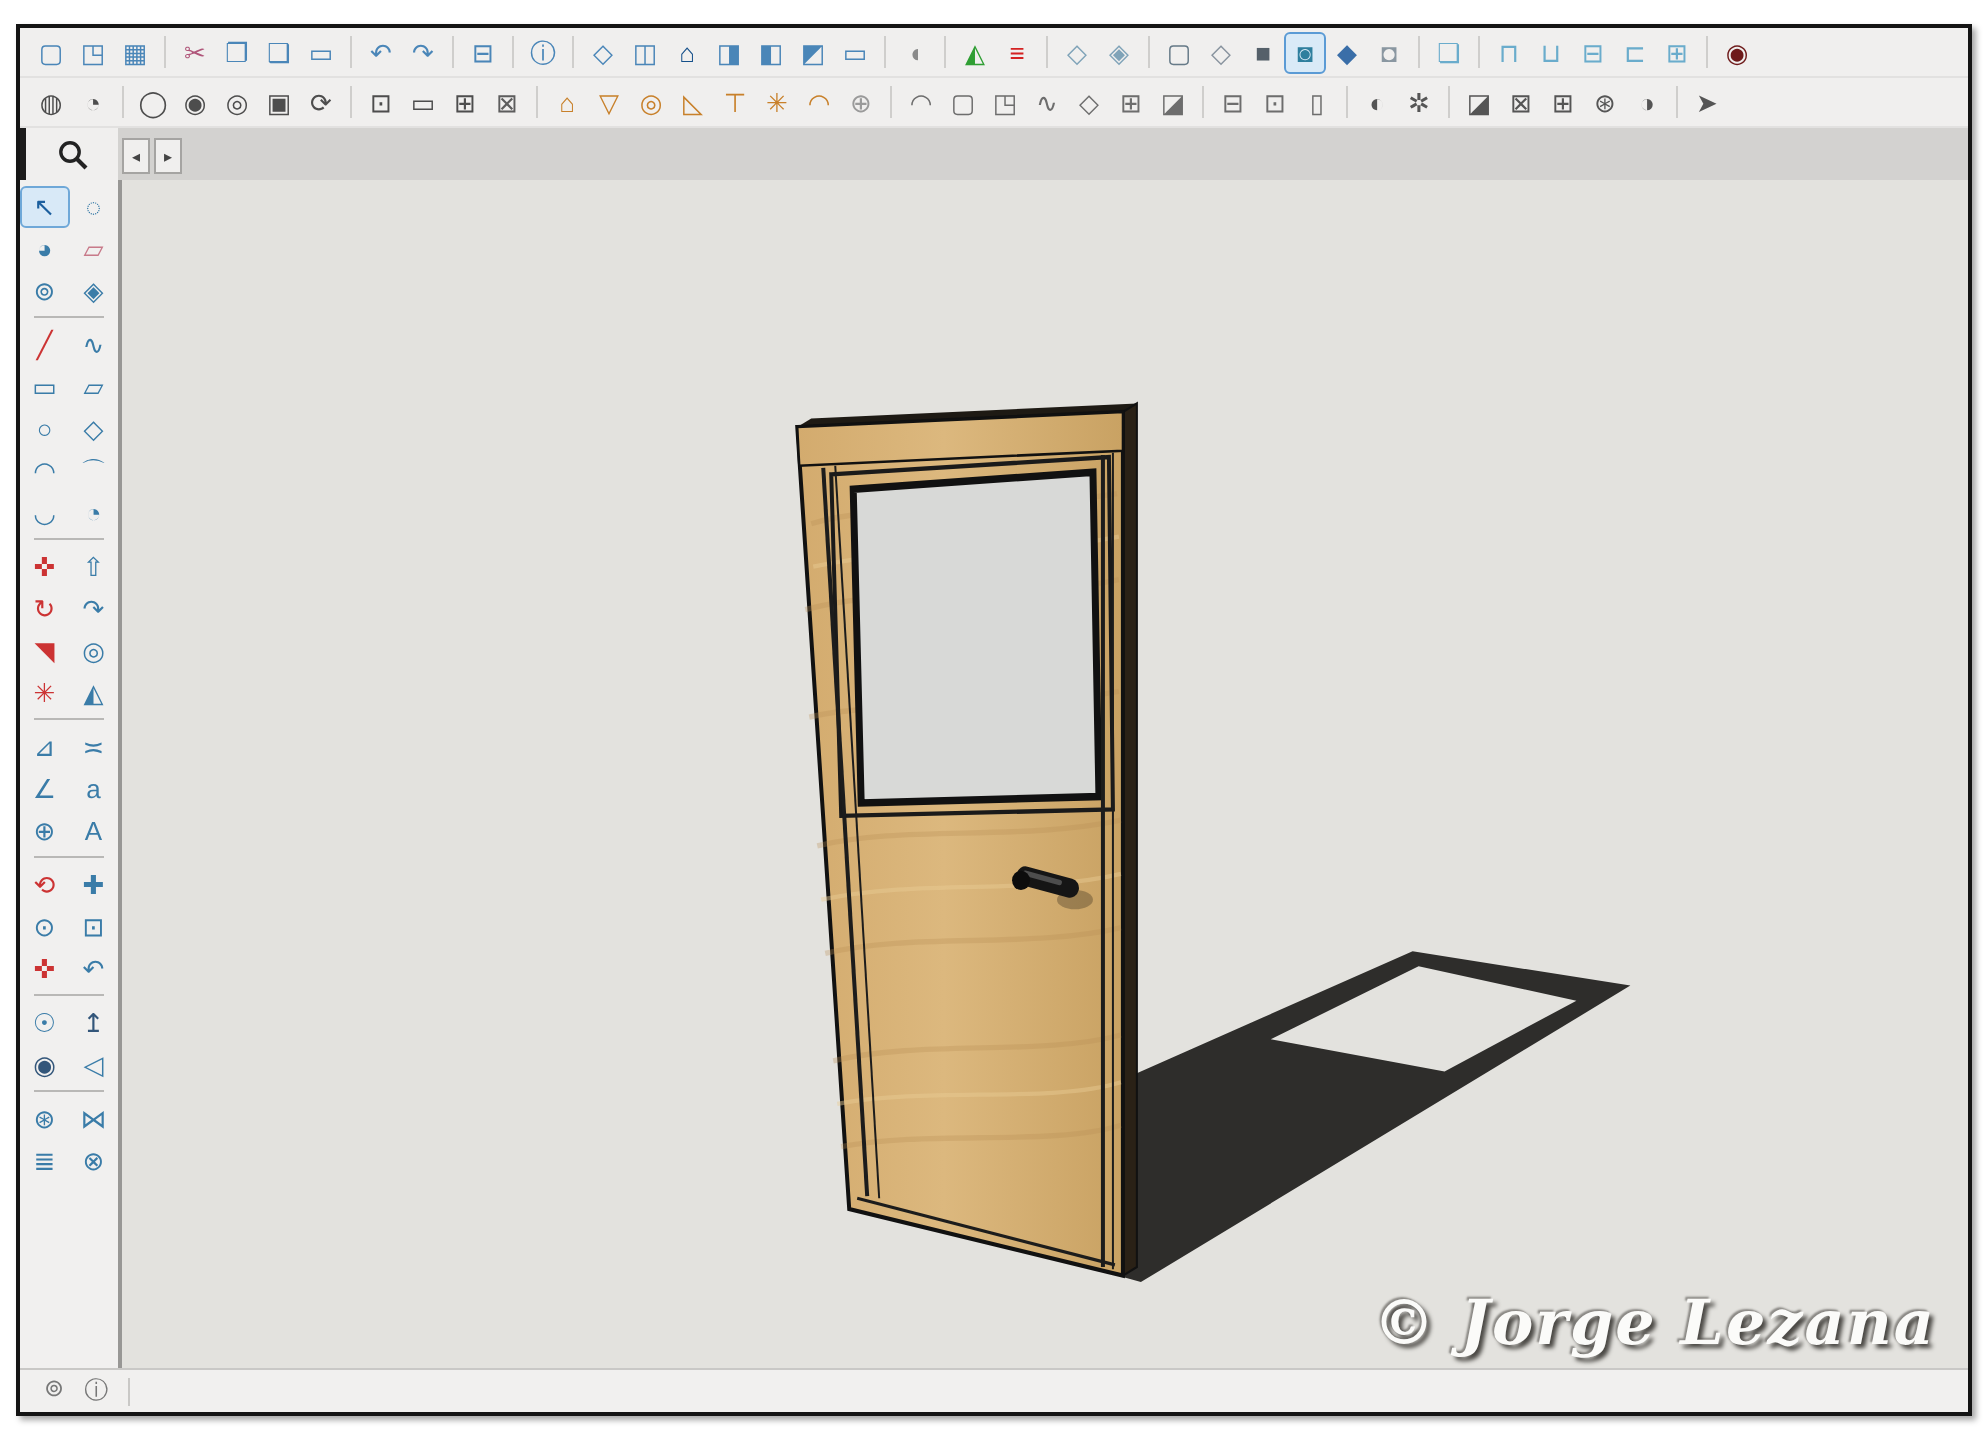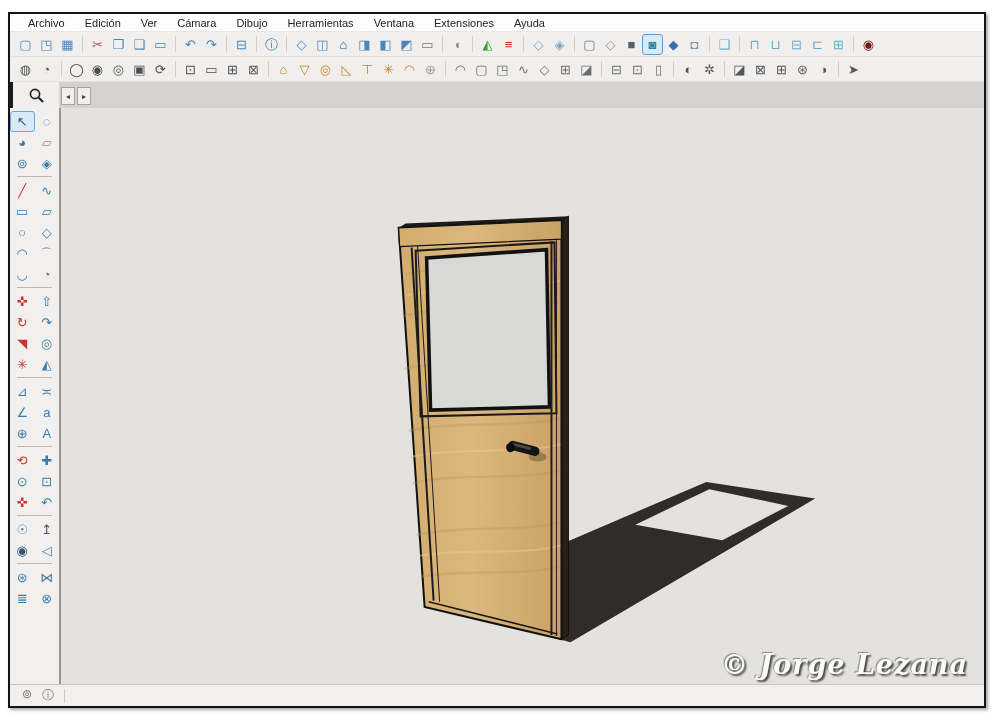--- a/index.html
+++ b/index.html
@@ -38,47 +38,36 @@
   .pal-i { height: 21px; display: flex; align-items: center; justify-content: center; font-size: 13px; line-height: 1; color: #3a7ca8; cursor: default; }
   .pal-i.selected { background: #d8e9f7; border: 1px solid #6fa8d8; border-radius: 3px; }
   .lt-sep { grid-column: 1 / span 2; height: 6px; position: relative; }
   .lt-sep::after { content: ""; position: absolute; left: 7px; right: 7px; top: 2px; border-top: 1px solid #b9b8b6; }
   .vsep { width: 2px; background: #989795; flex: 0 0 auto; }
   .viewport { position: relative; flex: 1 1 auto; overflow: hidden; }
   .viewport svg { position: absolute; inset: 0; width: 100%; height: 100%; }
   .watermark {
     position: absolute; right: 16px; bottom: 4px;
     font-family: "DejaVu Serif", serif; font-style: italic; font-weight: bold;
-    font-size: 27px; letter-spacing: 1px; color: #fbfbf9;
+    font-size: 31px; letter-spacing: 1px; color: #fbfbf9;
     text-shadow: 2px 2px 2px #4a4844, -1px -1px 1px #8a8884;
     margin-left: 18px;
   }
   
   .statusbar { height: 22px; background: #f1f0ef; border-top: 1px solid #c9c8c6; display: flex; align-items: center; flex: 0 0 auto; font-size: 11px; color: #555; }
   .status-icons { display: flex; gap: 10px; padding: 0 10px 0 12px; }
   .st-i { font-size: 12px; color: #777; }
   .status-sep { width: 1px; height: 14px; background: #c9c8c6; margin-right: 10px; }
 </style>
 </head>
 <body>
 
 <div class="window">
 
 
-  <div class="menubar">
-      <span class="menu-item">Archivo</span>
-      <span class="menu-item">Edición</span>
-      <span class="menu-item">Ver</span>
-      <span class="menu-item">Cámara</span>
-      <span class="menu-item">Dibujo</span>
-      <span class="menu-item">Herramientas</span>
-      <span class="menu-item">Ventana</span>
-      <span class="menu-item">Extensiones</span>
-      <span class="menu-item">Ayuda</span>
-    </div>
 
   <div class="toolbar">
       <span class="tbi" style="color: rgb(74, 134, 184);">▢</span>
       <span class="tbi" style="color: rgb(74, 134, 184);">◳</span>
       <span class="tbi" style="color: rgb(74, 134, 184);">▦</span>
       <span class="tb-sep"></span>
       <span class="tbi" style="color: rgb(176, 86, 122);">✂</span>
       <span class="tbi" style="color: rgb(74, 134, 184);">❐</span>
       <span class="tbi" style="color: rgb(74, 134, 184);">❑</span>
       <span class="tbi" style="color: rgb(74, 134, 184);">▭</span>

